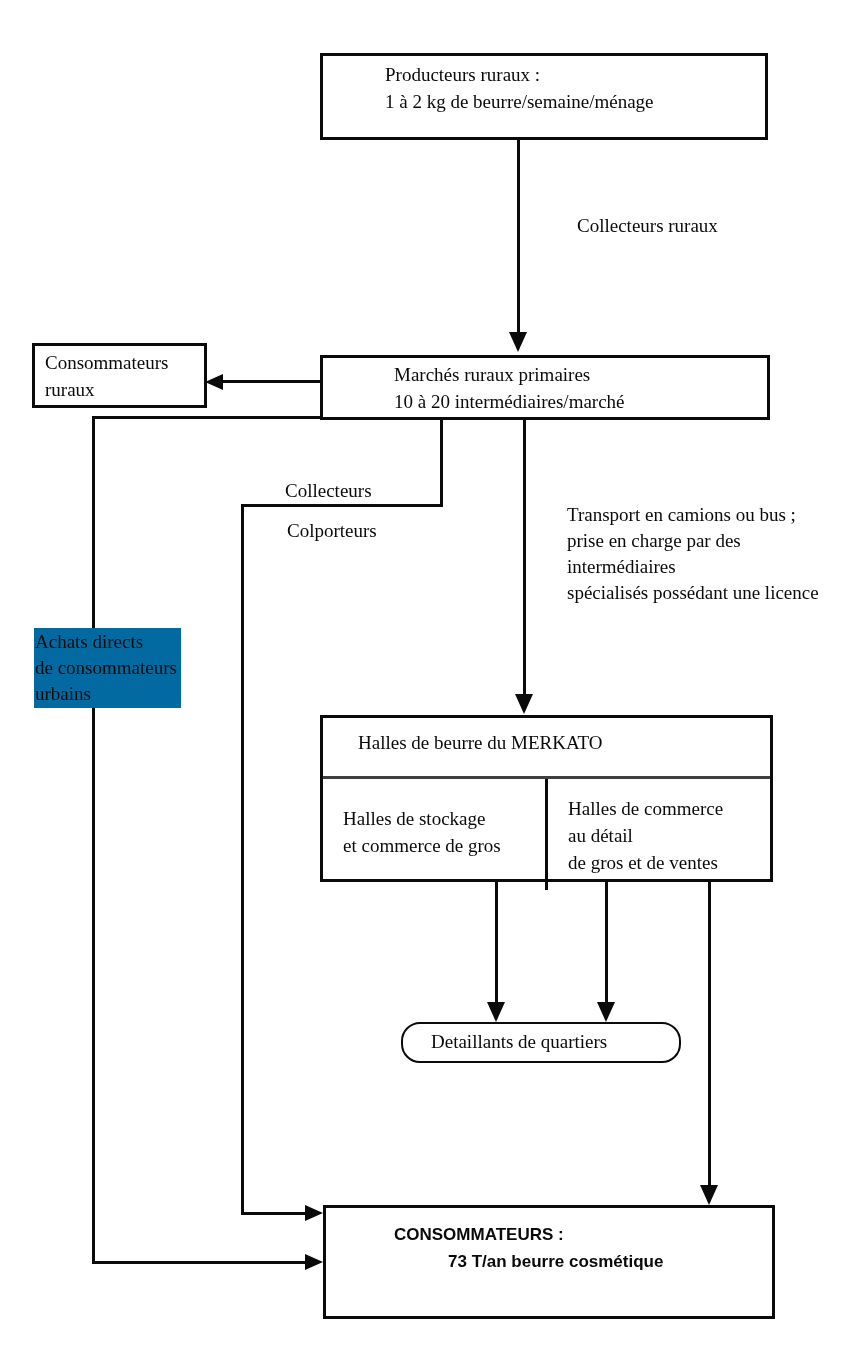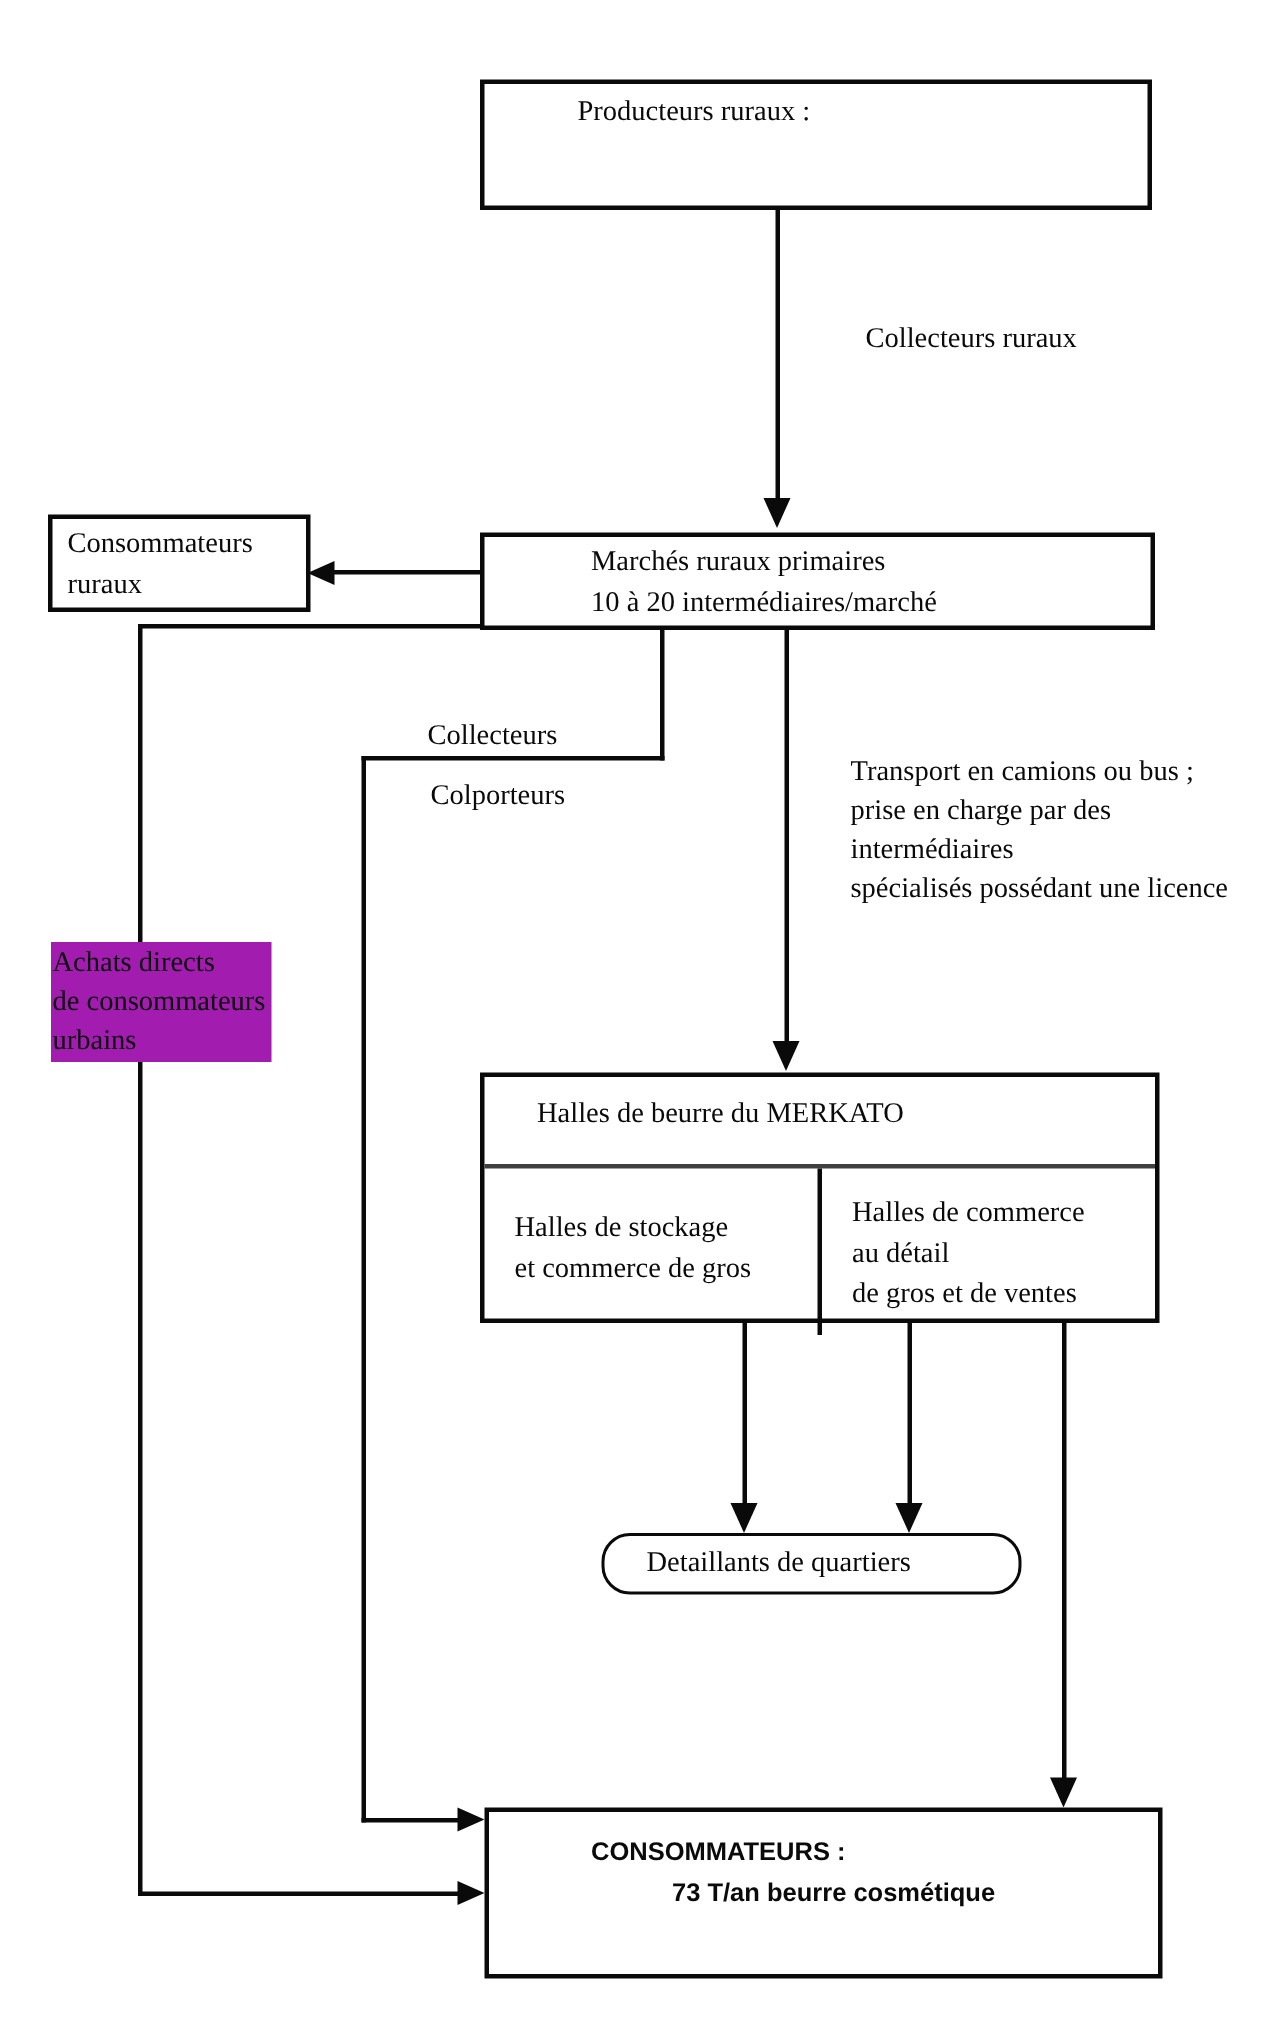--- a/index.html
+++ b/index.html
@@ -28,29 +28,30 @@
     padding-top:11px;box-sizing:content-box;padding-left:35px;
   }
   .halles-cells{display:flex;height:111px;}
   .halles-cell-left{width:225px;border-right:3px solid #0a0a0a;
     padding:26px 0 0 20px;box-sizing:border-box;}
   .halles-cell-right{flex:1;padding:16px 0 0 20px;box-sizing:border-box;}
   .bold-sans{
     font-family:"Liberation Sans", sans-serif;font-weight:bold;
     font-size:17px;line-height:27px;
   }
-  .whitebg{background:#a21caf;padding:1px 4px 1px 1px;}
+  .whitebg{background:#0369a1;padding:1px 4px 1px 1px;}
 </style>
 </head>
 <body>
 
 <div class="canvas">
 
   <div class="box" style="left:320px;top:53px;width:448px;height:87px;padding:5px 8px 0 62px;">
     <div>Producteurs ruraux :</div>
+    <div>1 à 2 kg de beurre/semaine/ménage</div>
   </div>
 
   <div class="vl" style="left:517px;top:140px;height:192px;"></div>
   <div class="ah-down" style="left:509px;top:332px;"></div>
   <div class="label" style="left:577px;top:213px;">Collecteurs ruraux</div>
 
   <div class="box" style="left:32px;top:343px;width:175px;height:65px;padding:3px 6px 0 10px;">
     <div>Consommateurs</div>
     <div>ruraux</div>
   </div>

